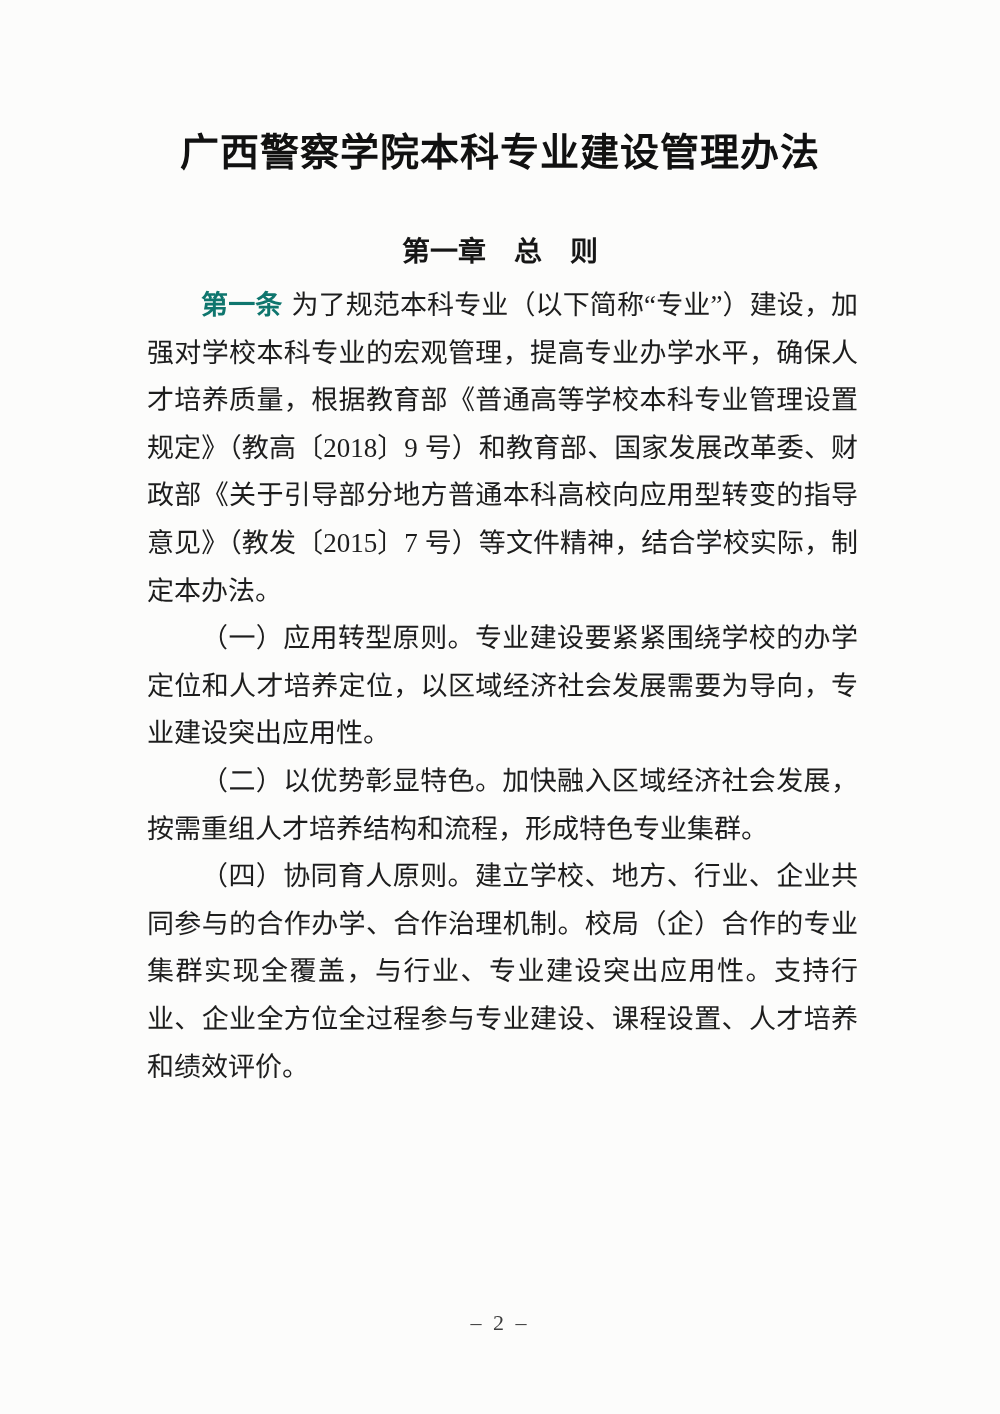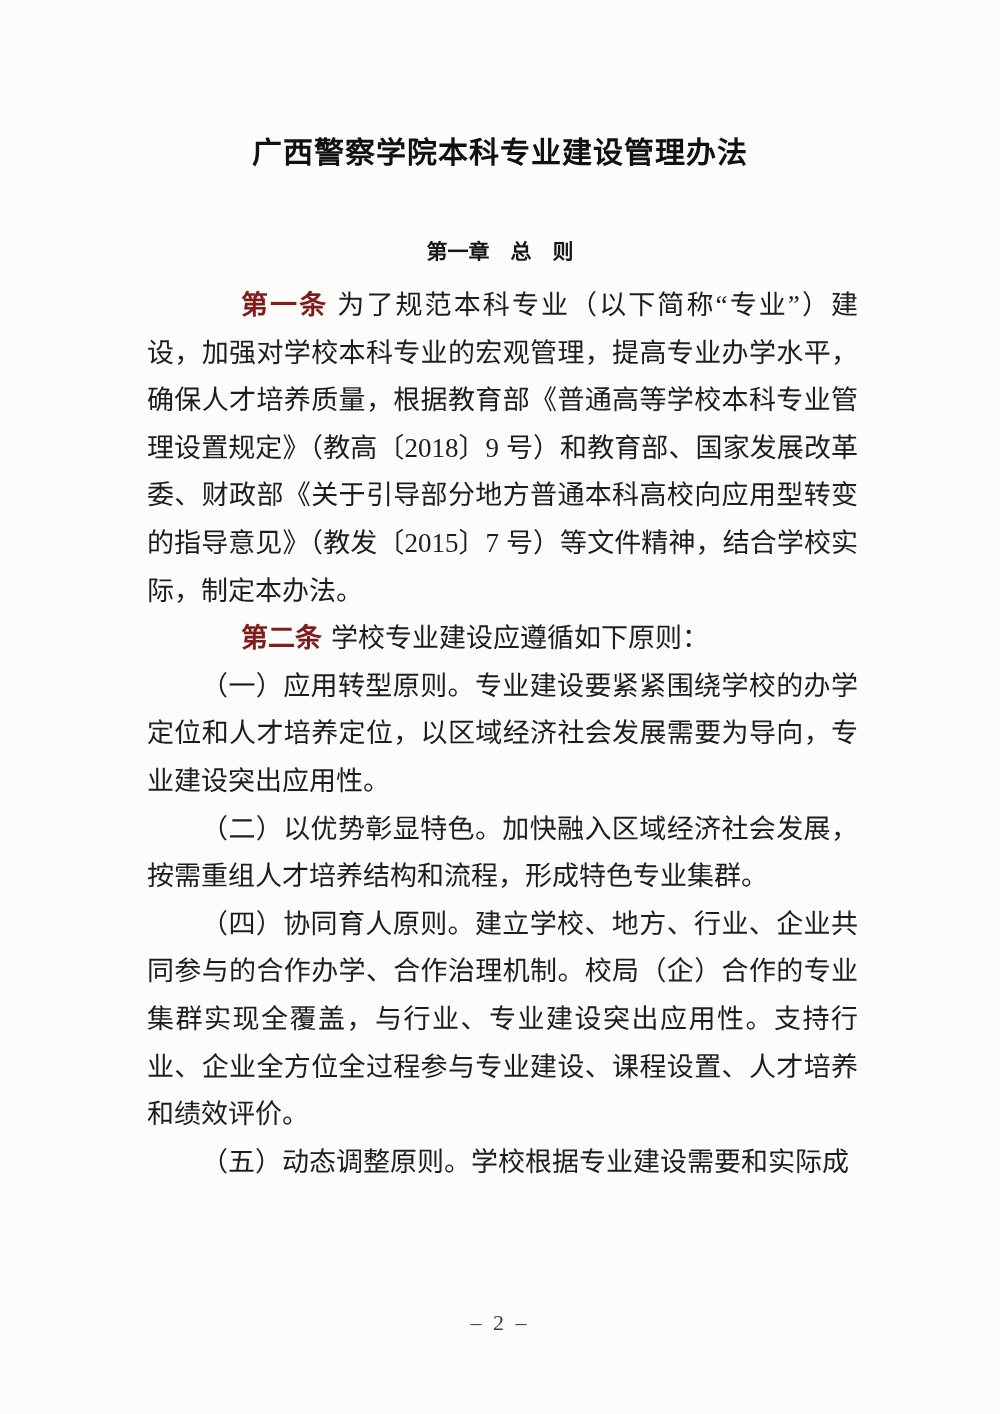--- a/index.html
+++ b/index.html
@@ -15,33 +15,33 @@
     color: #1d1d1d;
     font-family: "Liberation Serif", "DejaVu Serif", serif;
     overflow: hidden;
   }
   .doc-title {
     position: absolute;
     top: 128px;
     left: 0;
     width: 100%;
     text-align: center;
-    font-size: 30px;
+    font-size: 39px;
     font-weight: 700;
     line-height: 50px;
     letter-spacing: 1px;
     color: #111;
   }
   .chapter-heading {
     position: absolute;
     top: 233px;
     left: 0;
     width: 100%;
     text-align: center;
-    font-size: 21px;
+    font-size: 28px;
     font-weight: 700;
     line-height: 38px;
     font-family: "Liberation Sans", "DejaVu Sans", sans-serif;
     color: #161616;
   }
   .body-text {
     position: absolute;
     top: 282px;
     left: 147px;
     width: 711px;
@@ -52,22 +52,21 @@
   }
   .body-text p {
     margin: 0;
     padding: 0;
     text-indent: 2em;
   }
   .lead {
     font-weight: 700;
     font-family: "Liberation Sans", "DejaVu Sans", sans-serif;
     margin-right: 9px;
-    color: #7f1d1d;
-    margin-left: 40px;
+    color: #0f766e;
   }
   .lead:empty {
     display: none;
   }
   .page-footer {
     position: absolute;
     top: 1308px;
     left: 0;
     width: 100%;
     text-align: center;
@@ -82,27 +81,25 @@
 
 <div class="sheet">
 
   <div class="doc-title">广西警察学院本科专业建设管理办法</div>
 
   <div class="chapter-heading">第一章　总　则</div>
 
   <div class="body-text">
     <p><span class="lead">第一条</span><span>为了规范本科专业（以下简称“专业”）建设，加强对学校本科专业的宏观管理，提高专业办学水平，确保人才培养质量，根据教育部《普通高等学校本科专业管理设置规定》（教高〔2018〕9 号）和教育部、国家发展改革委、财政部《关于引导部分地方普通本科高校向应用型转变的指导意见》（教发〔2015〕7 号）等文件精神，结合学校实际，制定本办法。</span></p>
 
-    <p><span class="lead">第二条</span><span>学校专业建设应遵循如下原则：</span></p>
 
     <p><span>（一）应用转型原则。专业建设要紧紧围绕学校的办学定位和人才培养定位，以区域经济社会发展需要为导向，专业建设突出应用性。</span></p>
 
     <p><span>（二）以优势彰显特色。加快融入区域经济社会发展，按需重组人才培养结构和流程，形成特色专业集群。</span></p>
 
 
     <p><span>（四）协同育人原则。建立学校、地方、行业、企业共同参与的合作办学、合作治理机制。校局（企）合作的专业集群实现全覆盖，与行业、专业建设突出应用性。支持行业、企业全方位全过程参与专业建设、课程设置、人才培养和绩效评价。</span></p>
 
-    <p><span>（五）动态调整原则。学校根据专业建设需要和实际成</span></p>
   </div>
 
   <div class="page-footer">– 2 –</div>
 
 </div>
 
 </body></html>

